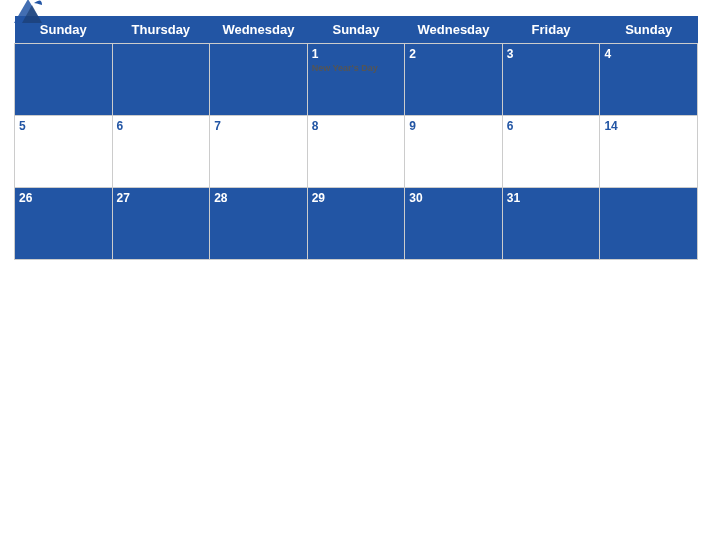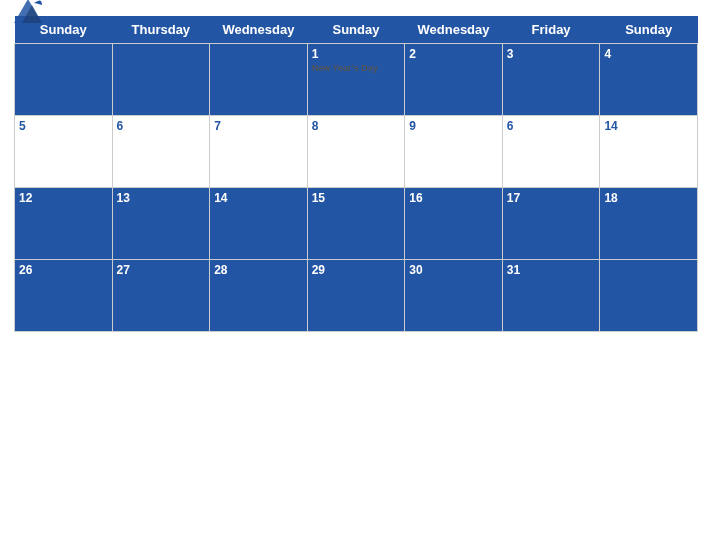--- a/index.html
+++ b/index.html
@@ -178,43 +178,20 @@
           </td>
           <td class="day-cell">
             <span class="day-number">6</span>
           </td>
           <td class="day-cell">
             <span class="day-number">14</span>
           </td>
         </tr>
         <tr class="row-bg-blue">
           <td class="day-cell">
-            <span class="day-number">12</span>
-          </td>
-          <td class="day-cell">
-            <span class="day-number">13</span>
-          </td>
-          <td class="day-cell">
-            <span class="day-number">14</span>
-          </td>
-          <td class="day-cell">
-            <span class="day-number">15</span>
-          </td>
-          <td class="day-cell">
-            <span class="day-number">16</span>
-          </td>
-          <td class="day-cell">
-            <span class="day-number">17</span>
-          </td>
-          <td class="day-cell">
-            <span class="day-number">18</span>
-          </td>
-        </tr>
-        <tr class="row-bg-blue">
-          <td class="day-cell">
             <span class="day-number">26</span>
           </td>
           <td class="day-cell">
             <span class="day-number">27</span>
           </td>
           <td class="day-cell">
             <span class="day-number">28</span>
           </td>
           <td class="day-cell">
             <span class="day-number">29</span>

